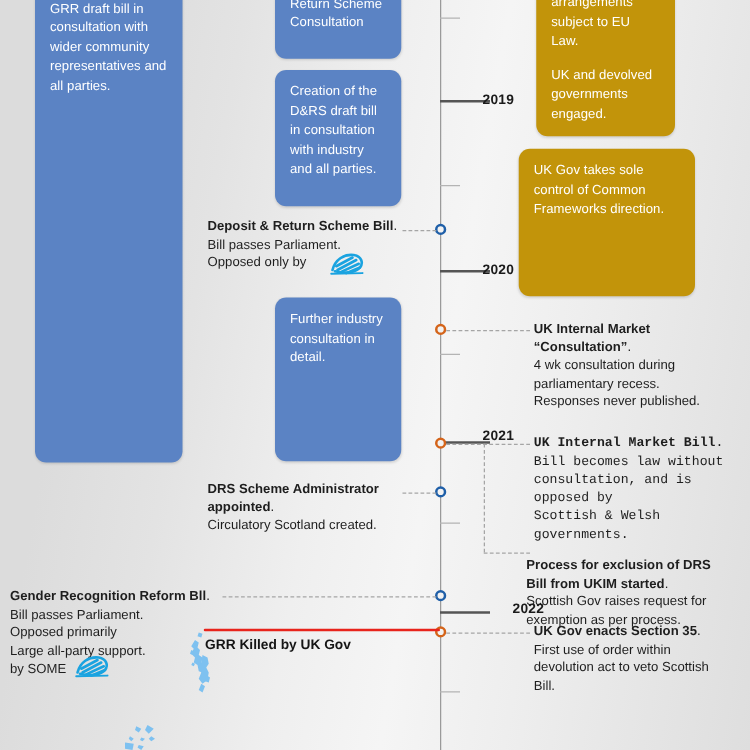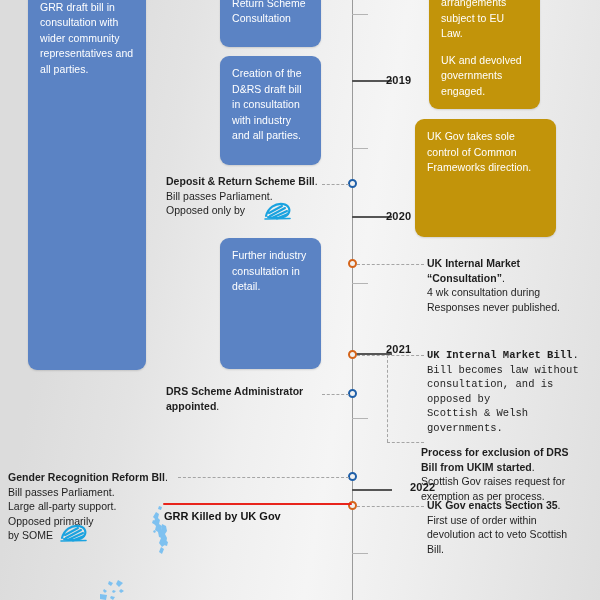--- a/index.html
+++ b/index.html
@@ -201,33 +201,35 @@
   <div id="grr-killed-label" style="left:164px; top:510px;">GRR Killed by UK Gov</div>
 
   <div class="note" style="left:166px; top:174px; width:160px;">
     <span class="ln"><span class="hd">Deposit &amp; Return Scheme Bill</span><span>.</span></span>
     <span class="ln">Bill passes Parliament.</span>
     <span class="ln">Opposed only by</span>
   </div>
 
   <div class="note" style="left:166px; top:384px; width:160px;">
     <span class="ln"><span class="hd">DRS Scheme Administrator appointed</span><span>.</span></span>
+    <span class="ln">Circulatory Scotland created.</span>
   </div>
 
   <div class="note" style="left:8px; top:470px; width:172px;">
     <span class="ln"><span class="hd">Gender Recognition Reform Bll</span><span>.</span></span>
     <span class="ln">Bill passes Parliament.</span>
+    <span class="ln">Opposed primarily</span>
     <span class="ln">Large all-party support.</span>
-    <span class="ln">Opposed primarily</span>
     <span class="ln">by SOME</span>
   </div>
 
   <div class="note" style="left:427px; top:256px; width:170px;">
     <span class="ln"><span class="hd">UK Internal Market “Consultation”</span><span>.</span></span>
     <span class="ln">4 wk consultation during</span>
+    <span class="ln">parliamentary recess.</span>
     <span class="ln">Responses never published.</span>
   </div>
 
   <div class="note" style="left:427px; top:348px; width:172px;font-family:Liberation Mono, monospace;">
     <span class="ln"><span class="hd">UK Internal Market Bill</span><span>.</span></span>
     <span class="ln">Bill becomes law without</span>
     <span class="ln">consultation, and is opposed by</span>
     <span class="ln">Scottish &amp; Welsh governments.</span>
   </div>
 

